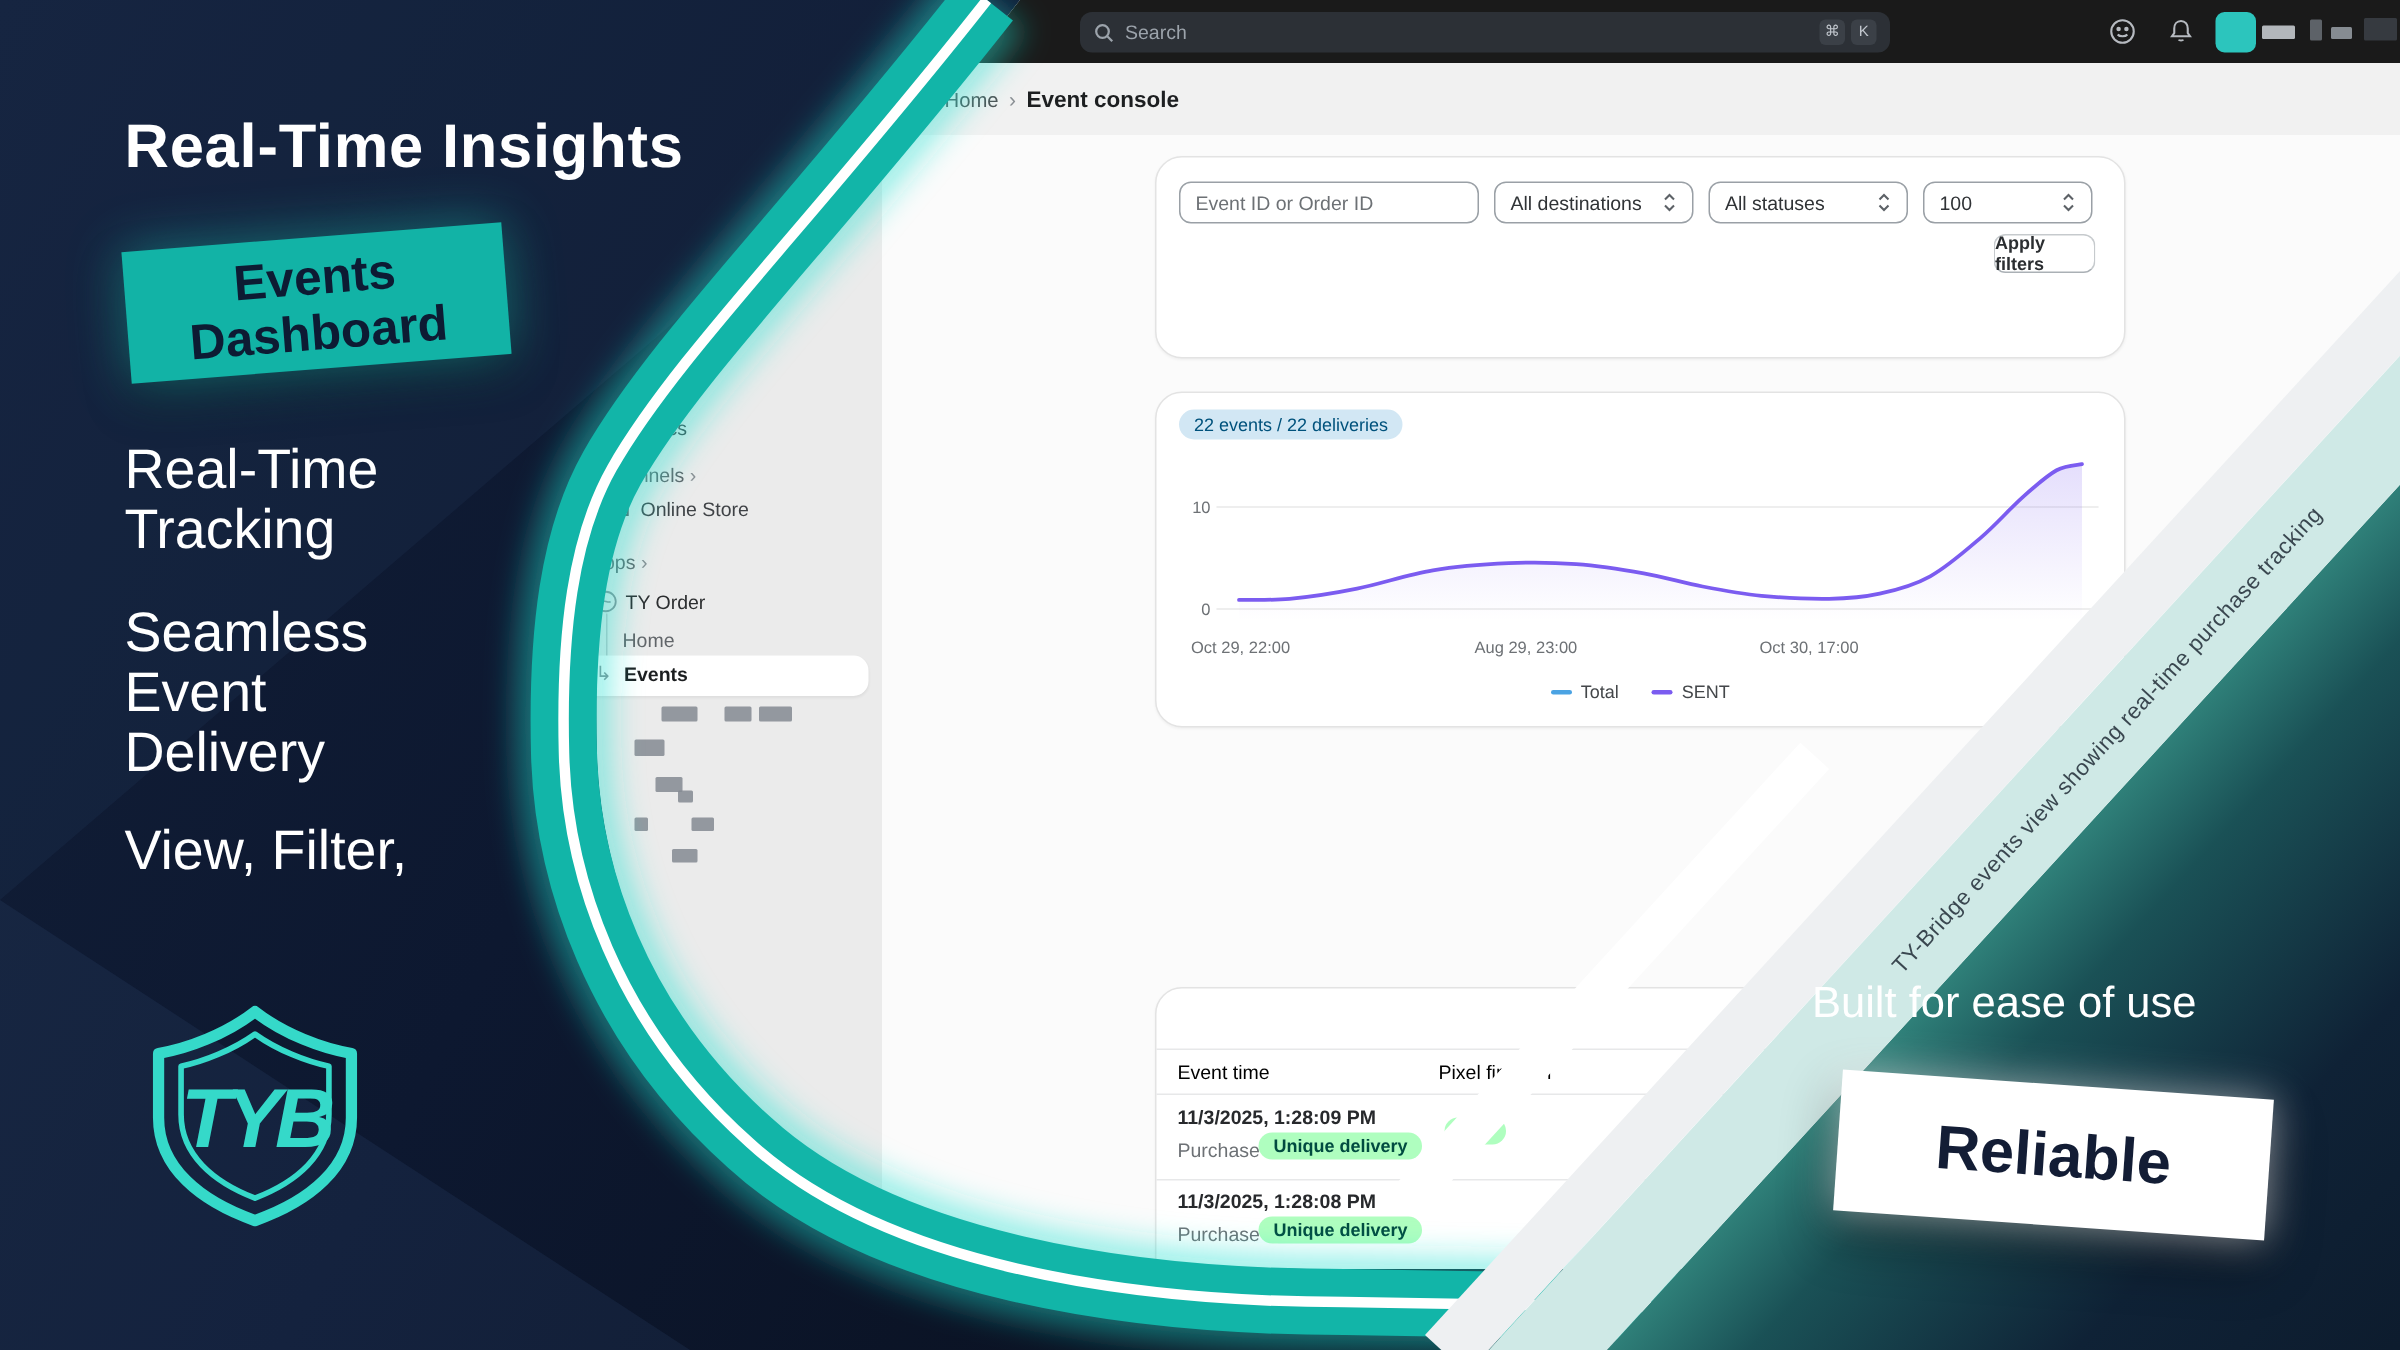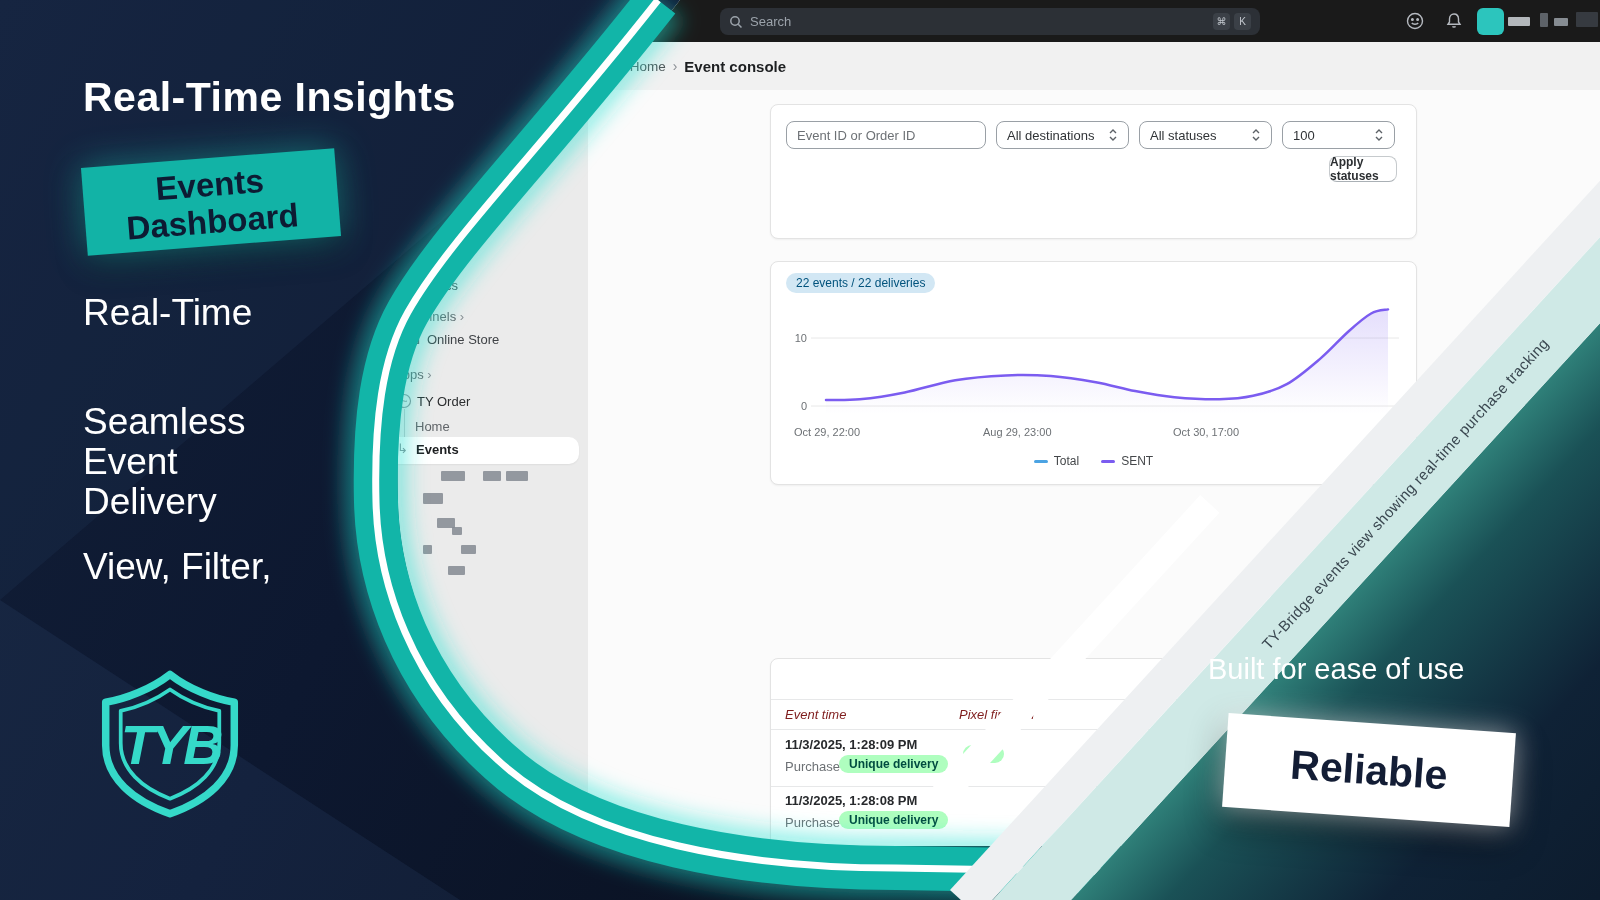--- a/index.html
+++ b/index.html
@@ -25,40 +25,40 @@
     display:flex;align-items:center;}
   .bc-sep{color:#8a8f94;font-size:14px;margin:0 7px;}
   .bc-home{color:#4f5355;font-size:13.5px;}
   .bc-title{color:#1d1f21;font-size:15px;font-weight:bold;}
   .sidebar{position:absolute;left:340px;width:248px;top:42px;bottom:0;background:#ebebeb;}
   .sb-item{position:absolute;font-size:13px;color:#3f4246;white-space:nowrap;}
   .sb-pill{position:absolute;left:47px;top:395px;width:192px;height:27px;background:#fff;border-radius:10px;
     box-shadow:0 1px 2px rgba(0,0,0,.06);}
   .sb-tree{position:absolute;left:64px;top:367px;width:1px;height:37px;background:#c3c5c7;}
   .main{position:absolute;left:588px;right:0;top:90px;bottom:0;background:#fbfbfb;}
-  .card{position:absolute;background:#fff;border:1px solid #e3e3e3;border-radius:8px;
+  .card{position:absolute;background:#fff;border:1px solid #e3e3e3;border-radius:18px;
     box-shadow:0 1px 2px rgba(0,0,0,.05);}
   .inp{position:absolute;background:#fff;border:1px solid #9aa0a6;border-radius:8px;box-sizing:border-box;
     font-size:13px;color:#303336;display:flex;align-items:center;padding:0 10px;height:28px;}
   .inp input{border:none;outline:none;width:100%;font:inherit;color:#303336;background:transparent;padding:0;}
   .inp input::placeholder{color:#6d7175;}
   .updn{margin-left:auto;width:10px;height:14px;color:#5c6166;flex:none;}
   .btn{position:absolute;background:#fff;border:1px solid #c6cacd;border-bottom-color:#aab0b5;border-radius:8px;
     font-size:12px;font-weight:bold;color:#2b2e31;display:flex;align-items:center;justify-content:center;}
   .desc{position:absolute;font-size:13px;line-height:17.5px;color:#54595e;}
   .pill-info{position:absolute;background:#d2e7f4;color:#00527c;font-size:12px;border-radius:10px;
     padding:3px 10px;}
   .tick{position:absolute;font-size:11px;color:#6d7175;}
   .legend-row{position:absolute;left:0;right:0;display:flex;justify-content:center;gap:22px;align-items:center;}
   .legend-item{display:flex;align-items:center;gap:6px;font-size:12px;color:#44474a;}
   .dash{width:14px;height:3px;border-radius:2px;}
   .consent-bar{position:absolute;left:15px;top:15px;width:440px;height:33px;border-radius:3px 0 0 3px;
     clip-path:polygon(0 0,100% 0,calc(100% - 30px) 100%,0 100%);}
   .dot{position:absolute;width:10px;height:10px;border-radius:50%;}
-  .th{position:absolute;font-size:13px;color:#7f1d1d;font-style:italic;}
+  .th{position:absolute;font-size:13px;color:#000000;}
   .td-time{position:absolute;font-size:13px;font-weight:bold;color:#27292c;}
   .td-type{position:absolute;font-size:13px;color:#6d7175;}
   .pill-green{position:absolute;background:#affebf;color:#014b40;font-size:12px;font-weight:bold;
     border-radius:9px;padding:2px 10px;}
   .hline{position:absolute;height:1px;background:#e7e8e9;}
   .slash{position:absolute;left:930px;top:790px;width:400px;height:26px;background:#fff;
     transform:rotate(-47.5deg);transform-origin:0 0;}
   
   .ov{transform-origin:0 0;transform:rotate(-47.5deg);}
   .ov-light{left:950px;top:890px;width:1200px;height:38px;background:#eef0f2;}
@@ -192,21 +192,21 @@
               <path d="M2 9 L5 12 L8 9"></path>
             </svg>
         </div>
         <div class="inp" style="left:511px;top:16px;width:113px">
           <input style="width: 70px;" value="100">
           <svg class="updn" viewBox="0 0 10 14" fill="none" stroke="currentColor" stroke-width="1.4">
               <path d="M2 5 L5 2 L8 5"></path>
               <path d="M2 9 L5 12 L8 9"></path>
             </svg>
         </div>
-        <div class="btn" style="left:558px;top:51px;width:66px;height:24px">Apply statuses</div>
+        <div class="btn" style="left:558px;top:51px;width:66px;height:24px">Apply filters</div>
       </div>
 
       <div class="card" style="left:182px;top:171px;width:645px;height:222px">
         <div class="pill-info" style="left:15px;top:11px">22 events / 22 deliveries</div>
         <svg id="lineChart" style="position:absolute;left:12px;top:40px" width="620" height="120" viewBox="0 0 620 120">
           <line x1="28" y1="36" x2="616" y2="36" stroke="#e8e8e8" stroke-width="1"></line>
           <line x1="28" y1="104" x2="616" y2="104" stroke="#e8e8e8" stroke-width="1"></line>
           <text x="24" y="40" text-anchor="end" font-size="11" fill="#6d7175">10</text>
           <text x="24" y="108" text-anchor="end" font-size="11" fill="#6d7175">0</text>
           <path id="sentArea" fill="url(#areaGrad)" stroke="none" d="M43.0,97.9C48.6,97.8 63.6,98.4 76.7,97.2C89.8,96.0 105.8,93.6 121.7,90.4C137.6,87.2 155.4,81.0 172.3,78.2C189.1,75.3 206.9,74.1 222.8,73.4C238.8,72.7 252.8,72.9 267.8,74.1C282.8,75.2 298.7,77.7 312.8,80.2C326.8,82.7 339.0,86.5 352.1,89.0C365.2,91.5 377.4,93.8 391.4,95.2C405.5,96.5 423.3,97.4 436.4,97.2C449.5,97.0 458.9,96.3 470.1,93.8C481.4,91.3 492.6,88.5 503.8,82.2C515.1,76.0 527.3,65.2 537.6,56.4C547.9,47.6 557.2,36.7 565.7,29.2C574.1,21.7 581.6,15.1 588.1,11.5C594.7,7.9 602.2,8.1 605.0,7.4L605.0,112 L43.0,112 Z"></path>
@@ -263,20 +263,21 @@
     <span class="ribbon-text">TY-Bridge events view showing real-time purchase tracking</span>
   </div>
 
   <div class="abs hero-title">Real-Time Insights</div>
   <div class="abs hero-badge">
     <div>Events</div>
     <div>Dashboard</div>
   </div>
   <div class="abs feature" style="left:83px;top:293px">
     <div>Real-Time</div>
+      <div>Tracking</div>
   </div>
   <div class="abs feature" style="left:83px;top:402px">
     <div>Seamless</div>
       <div>Event</div>
       <div>Delivery</div>
   </div>
   <div class="abs feature" style="left:83px;top:547px">
     <div>View, Filter,</div>
   </div>
 

